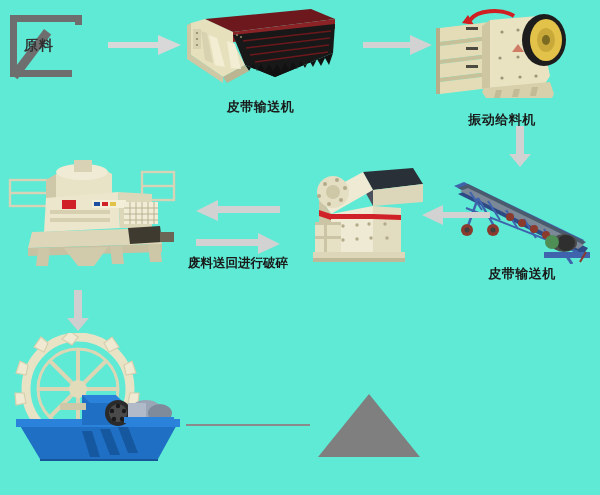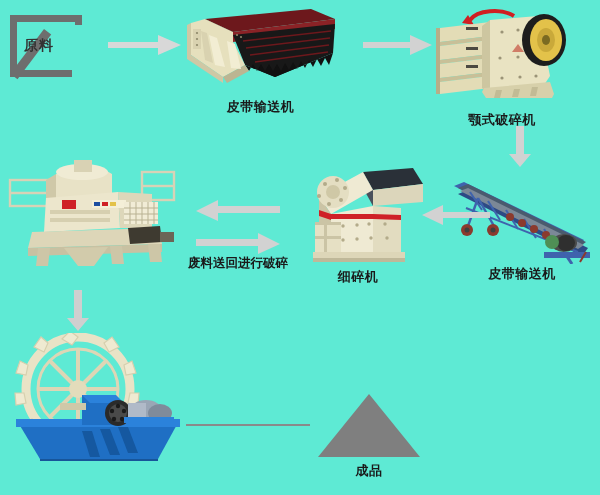--- a/index.html
+++ b/index.html
@@ -191,21 +191,21 @@
       <ellipse cx="114" cy="38" rx="4" ry="5" fill="#7a6a22"></ellipse>
 
       <polygon points="52,86 118,80 122,92 120,96 54,96 50,90" fill="#d7d0aa"></polygon>
       <g fill="#c2bb95">
         <polygon points="64,88 70,88 68,96 62,96"></polygon>
         <polygon points="82,87 88,87 86,95 80,95"></polygon>
         <polygon points="100,85 106,85 104,94 98,94"></polygon>
       </g>
     </svg>
   </div>
-  <div class="label" style="left:432px; top:113px; width:140px;">颚式破碎机</div>
+  <div class="label" style="left:432px; top:113px; width:140px;">振动给料机</div>
 
   <div class="arrow" style="left:508px; top:126px;">
     <svg width="24" height="42" viewBox="0 0 24 42">
       <path d="M8,0 L16,0 L16,28 L23,28 L12,41 L1,28 L8,28 Z" fill="#d2d2d2"></path>
     </svg>
   </div>
 
   <div class="machine" style="left:448px; top:168px;">
     <svg width="148" height="96" viewBox="0 0 148 96">
 
@@ -299,21 +299,20 @@
 
       <rect x="24" y="64" width="26" height="30" fill="#e6e0c4"></rect>
       <rect x="24" y="64" width="26" height="3" fill="#cbc4a5"></rect>
       <rect x="24" y="78" width="26" height="3" fill="#cbc4a5"></rect>
       <rect x="33" y="64" width="3" height="30" fill="#cbc4a5"></rect>
 
       <rect x="22" y="94" width="92" height="8" fill="#ddd6b8"></rect>
       <rect x="22" y="100" width="92" height="4" fill="#bfb899"></rect>
     </svg>
   </div>
-  <div class="label" style="left:291px; top:270px; width:134px;">细碎机</div>
 
   <div class="arrow" style="left:196px; top:200px;">
     <svg width="84" height="22" viewBox="0 0 84 22">
       <path d="M84,6 L22,6 L22,0 L0,11 L22,21 L22,13 L84,13 Z" fill="#d2d2d2"></path>
     </svg>
   </div>
   <div class="arrow" style="left:196px; top:233px;">
     <svg width="84" height="22" viewBox="0 0 84 22">
       <path d="M0,6 L62,6 L62,0 L84,11 L62,21 L62,13 L0,13 Z" fill="#d2d2d2"></path>
     </svg>
@@ -441,15 +440,14 @@
       <rect x="120" y="70" width="18" height="16" fill="#b0bac8"></rect>
       <rect x="116" y="84" width="50" height="6" fill="#2b82db"></rect>
 
       <rect x="52" y="70" width="26" height="7" fill="#cfc8a8"></rect>
     </svg>
   </div>
 
   <div class="connector" style="left:186px; top:424px; width:124px; height:2px; background:#8a8a8a;"></div>
 
   <div class="pile" style="left:318px; top:394px;"></div>
-  <div class="label" style="left:318px; top:464px; width:102px;">成品</div>
 
 </div>
 
 </body></html>

